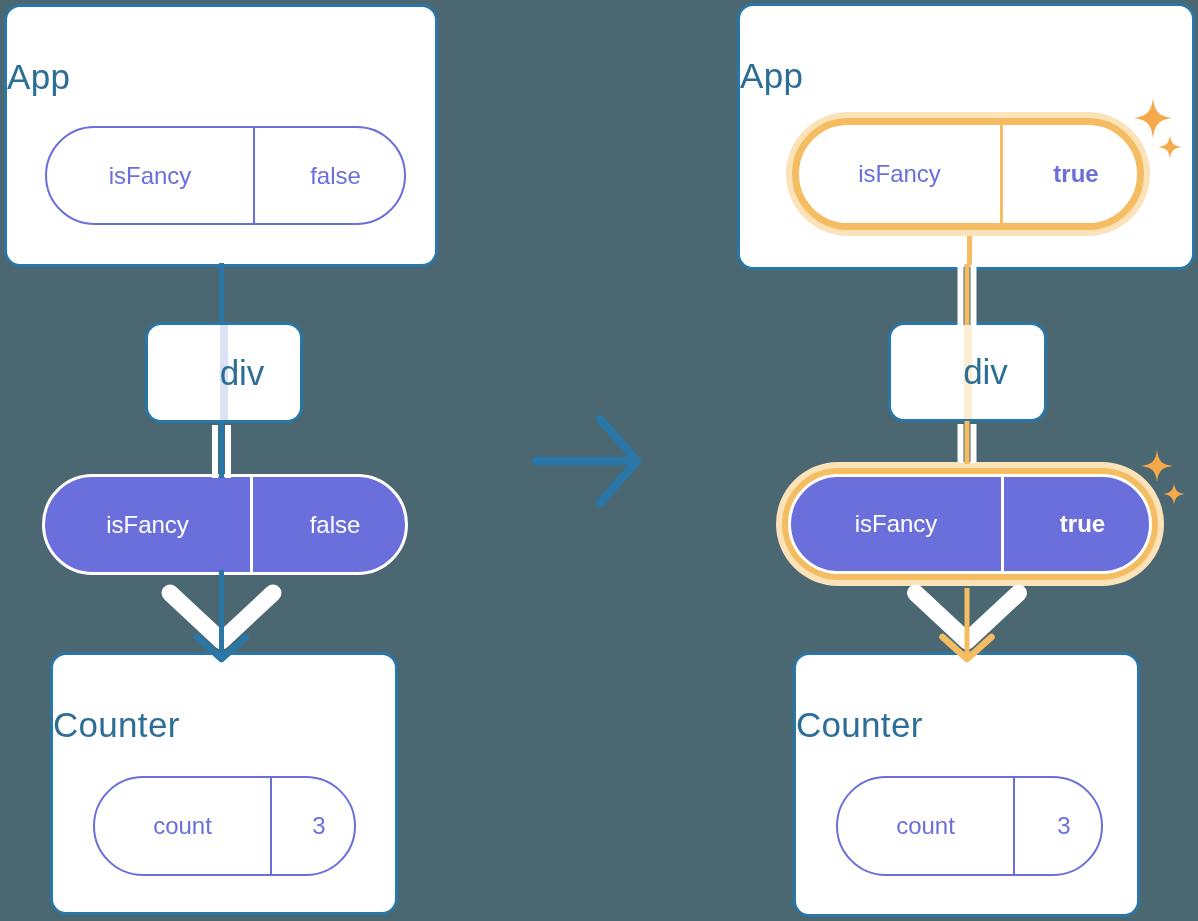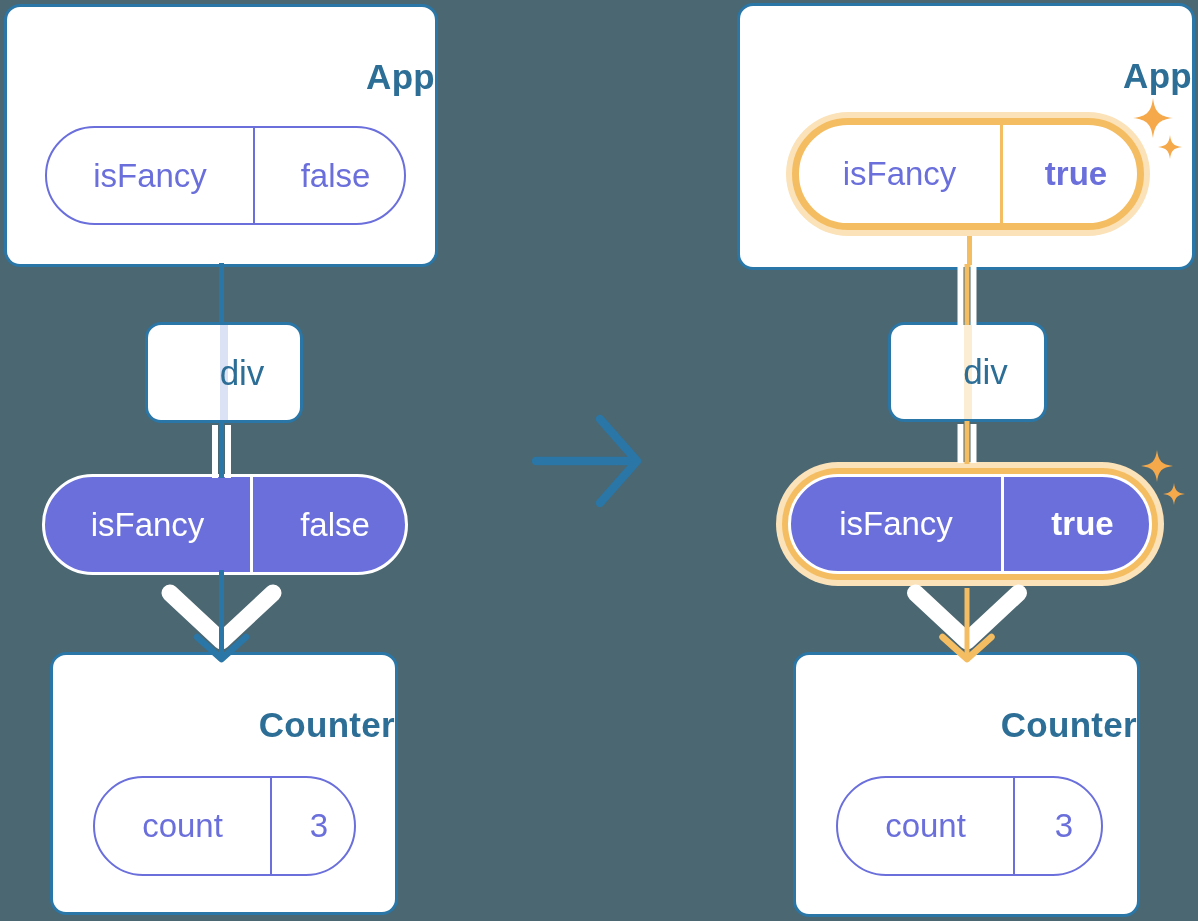--- a/index.html
+++ b/index.html
@@ -6,31 +6,31 @@
   #canvas{
     position:relative;width:1198px;height:921px;overflow:hidden;
     background:var(--bg,#4B6771);
     font-family:"Liberation Sans",sans-serif;
   }
   .card{
     position:absolute;background:#fff;border:3px solid var(--line,#2A76A6);
     border-radius:16px;box-sizing:border-box;
   }
   .card-title{
-    position:absolute;left:0;right:0;top:50px;text-align:right;
-    font-size:35px;font-weight:700;color:var(--title,#2C6E96);letter-spacing:.3px;
+    position:absolute;left:0;right:0;top:50px;text-align:left;
+    font-size:35px;font-weight:400;color:var(--title,#2C6E96);letter-spacing:.3px;
   }
   
   .wpill{
     position:absolute;background:#fff;border:2.5px solid var(--purple,#6A6FDB);
     border-radius:60px;box-sizing:border-box;display:flex;overflow:hidden;
   }
   .seg{
     display:flex;align-items:center;justify-content:center;
-    font-size:33px;color:var(--purple,#6A6FDB);box-sizing:border-box;
+    font-size:24px;color:var(--purple,#6A6FDB);box-sizing:border-box;
   }
   .seg.grow{flex:1;padding-left:12px;}
   .wpill .seg + .seg{border-left:2.5px solid var(--purple,#6A6FDB);}
   .bold{font-weight:bold;text-align:right;}
   
   .fancy-wpill{
     position:absolute;background:#fff;border:7px solid var(--orange,#F5BD62);
     border-radius:62px;box-sizing:border-box;display:flex;overflow:hidden;
     box-shadow:0 0 0 6px var(--glow,#FBE2B8);z-index:2;
   }

